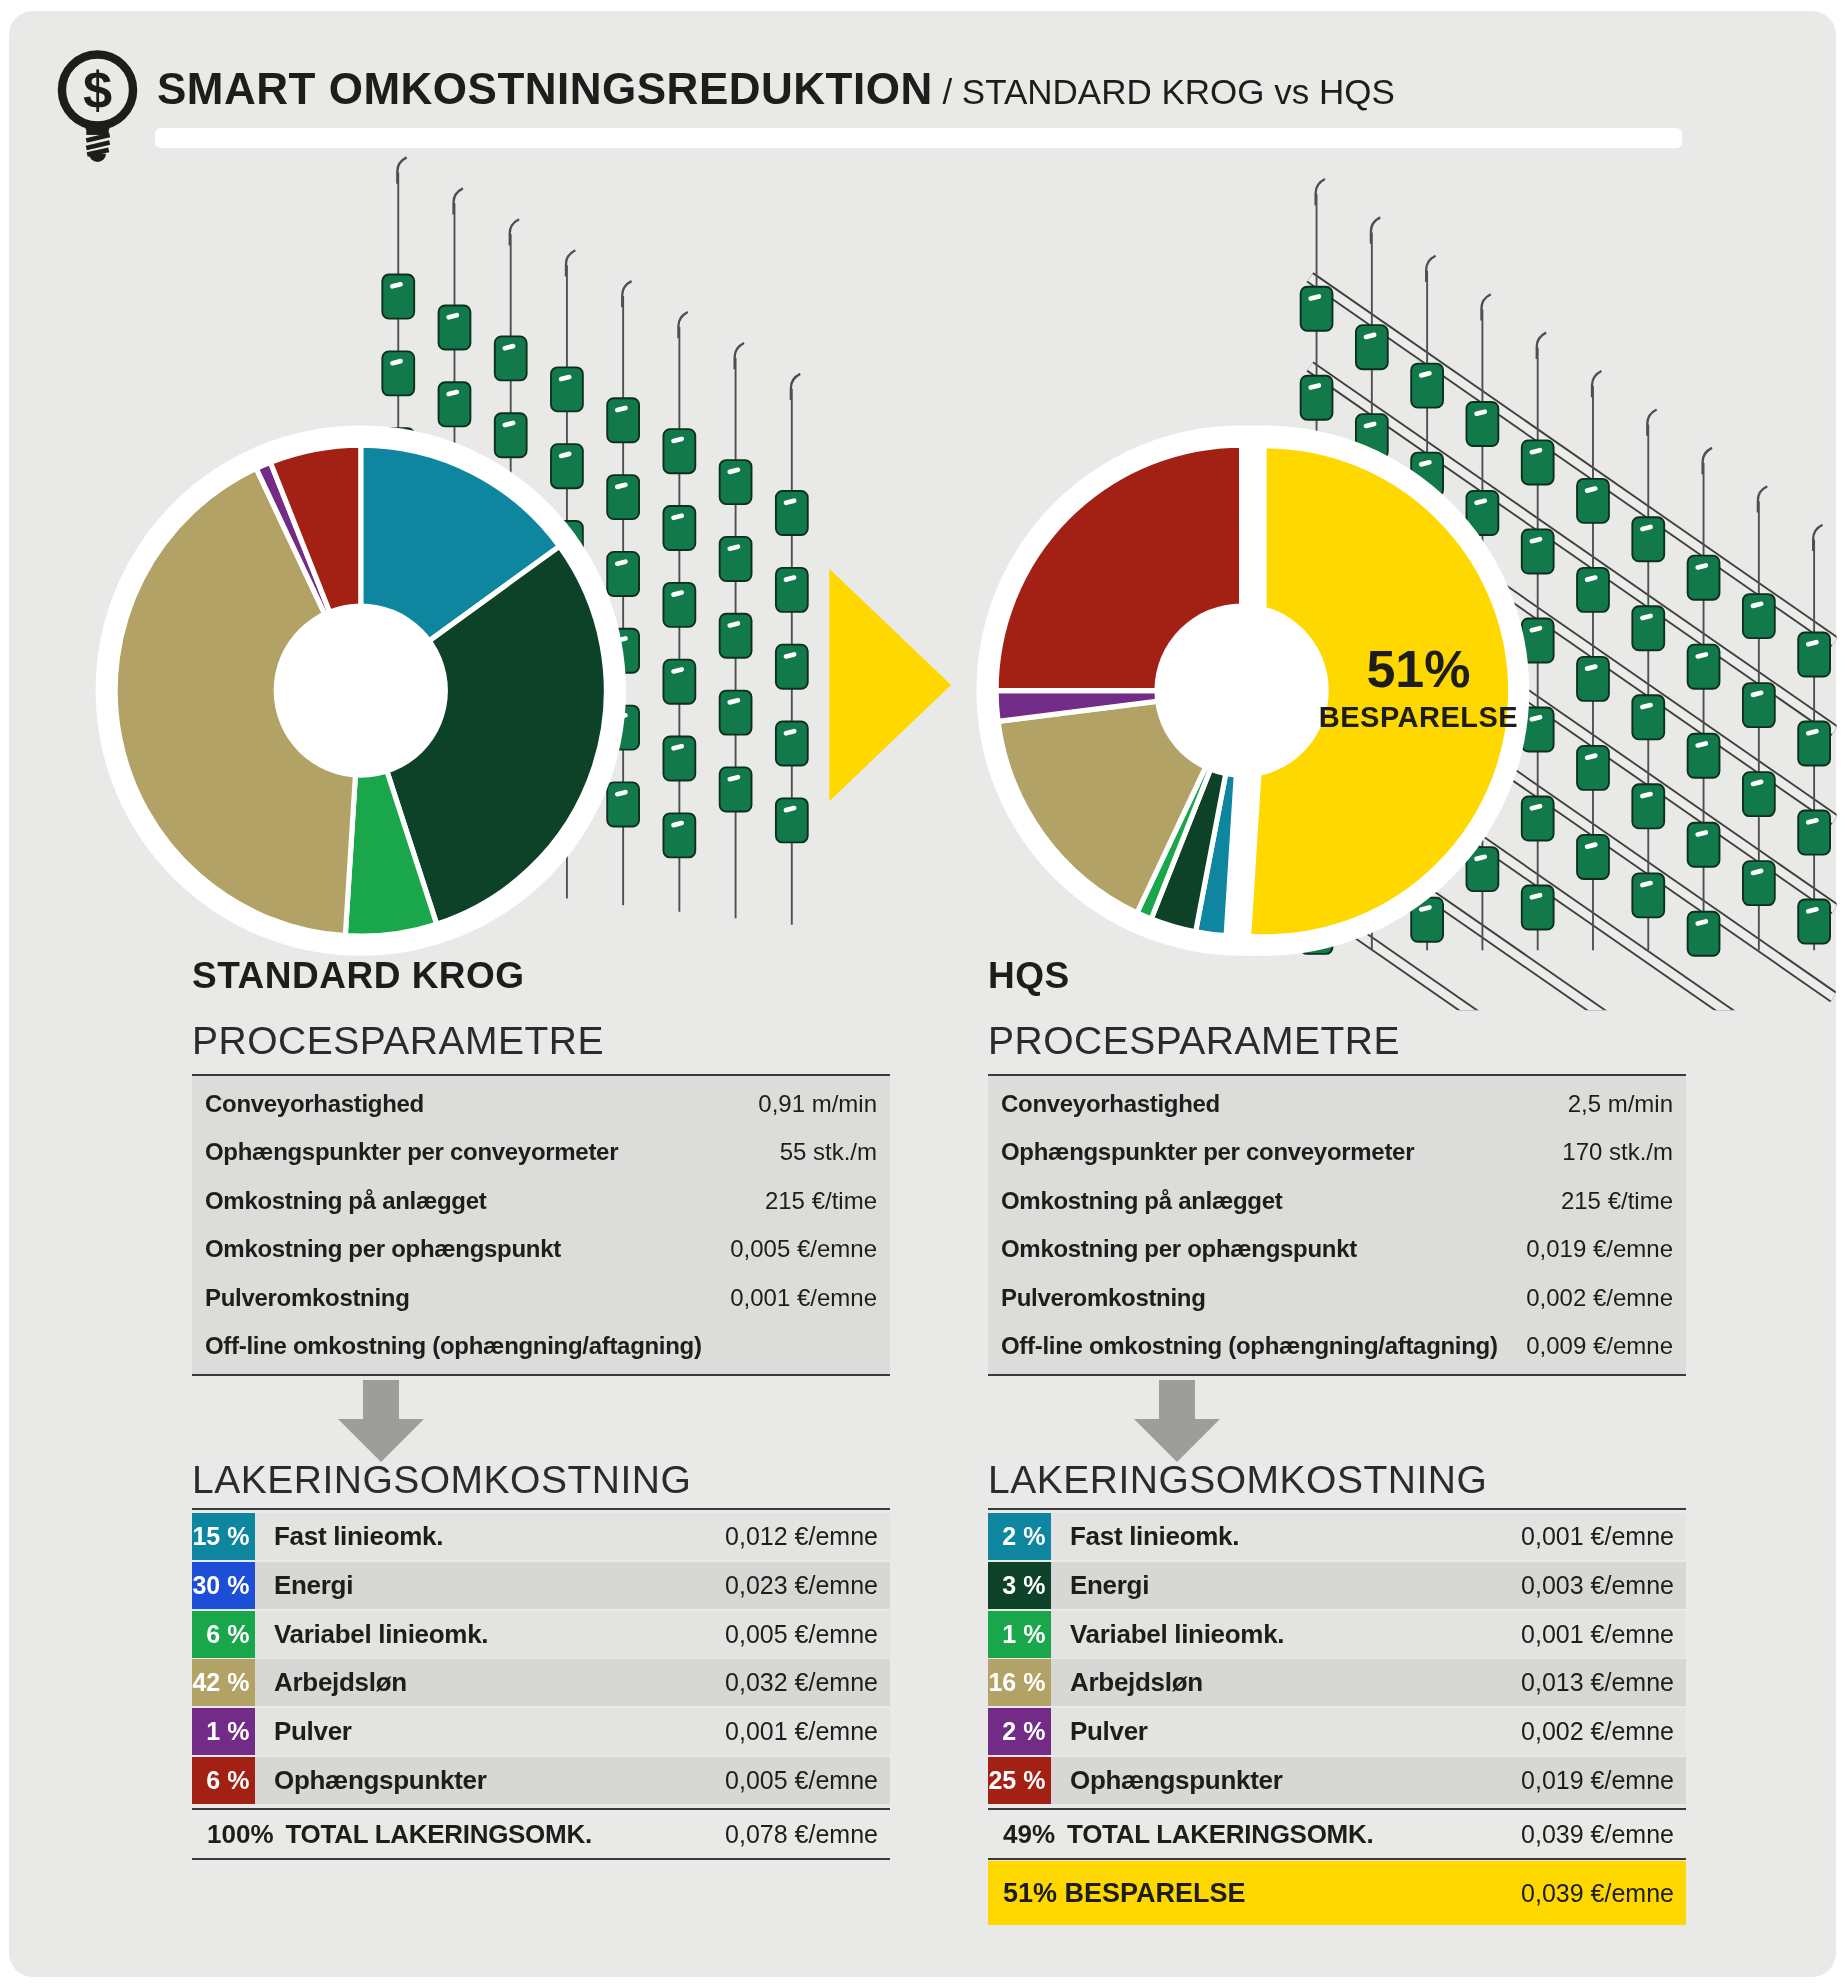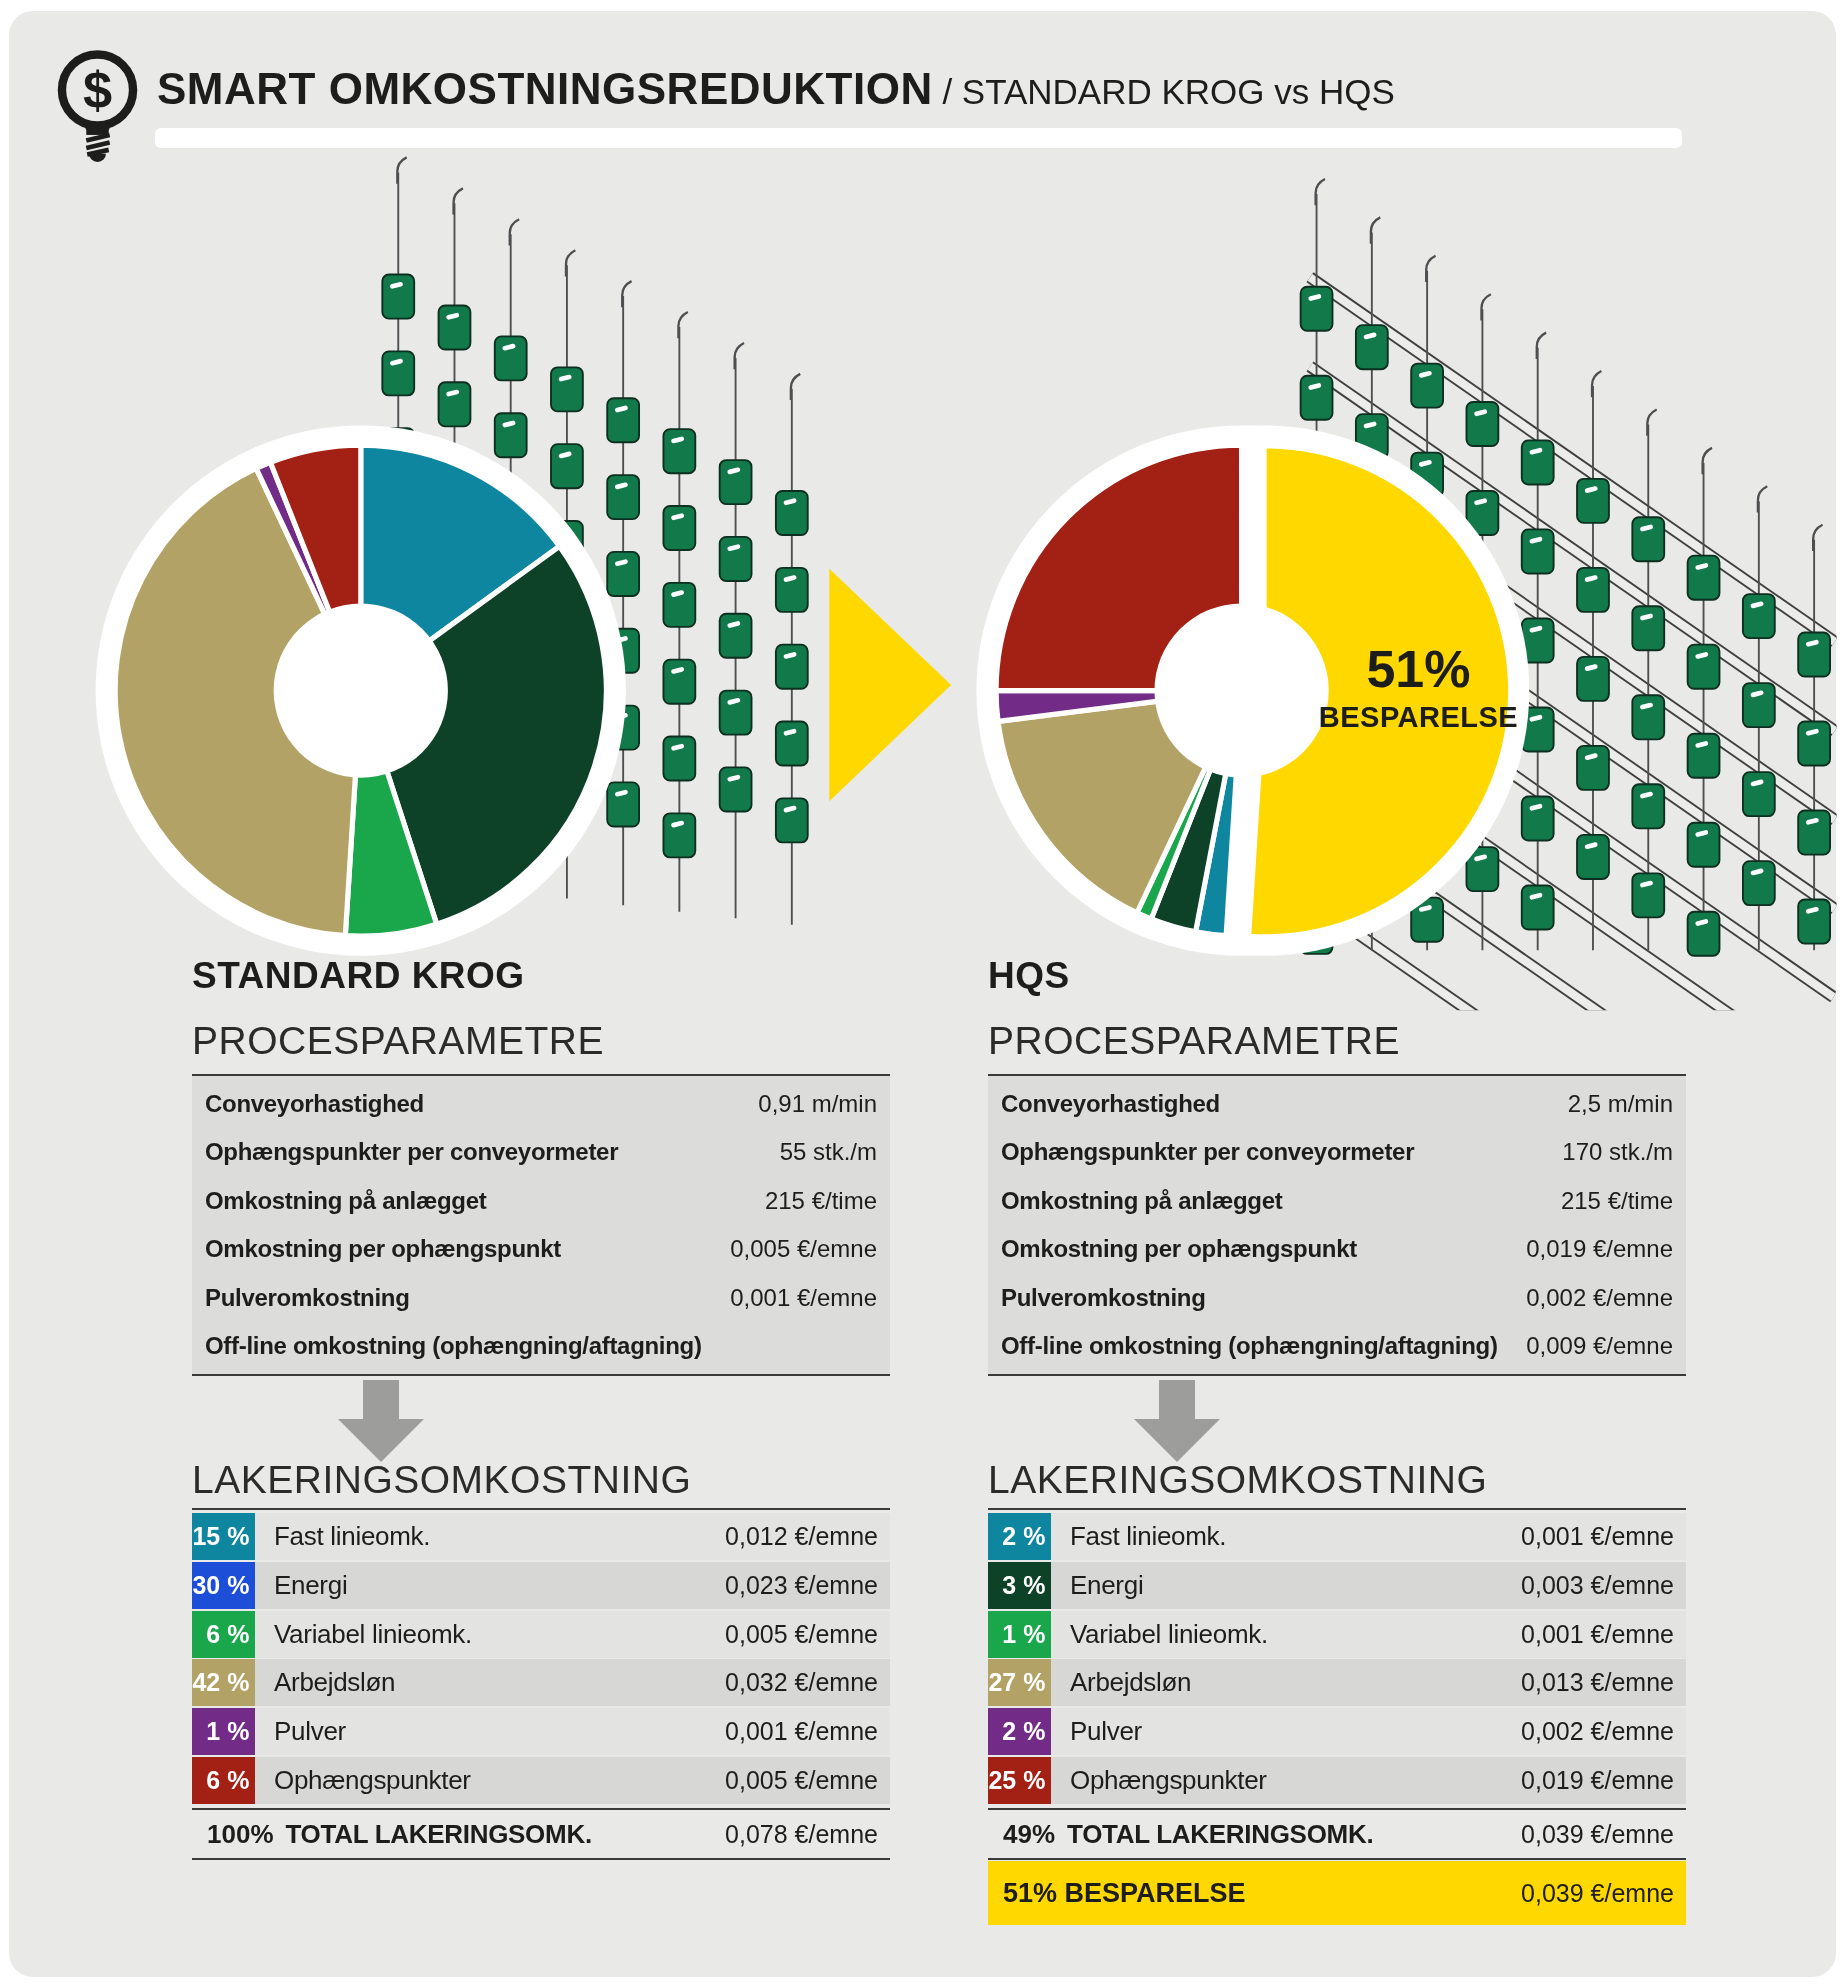--- a/index.html
+++ b/index.html
@@ -37,21 +37,21 @@
   .down-arrow .shaft{position:absolute;left:25px;top:0;width:36px;height:39px;background:#9d9d9c;}
   .down-arrow .head{position:absolute;left:0;top:39px;width:0;height:0;
     border-left:43px solid transparent;border-right:43px solid transparent;border-top:43px solid #9d9d9c;}
   .cost-table{position:absolute;top:1508px;left:0;right:0;border-top:2.8px solid #3a3a3a;padding-top:2.8px;}
   .crow{display:flex;height:47px;margin-bottom:1.9px;}
   .crow .sw{width:63px;height:100%;box-sizing:border-box;display:flex;align-items:center;
     justify-content:flex-end;padding-right:5.6px;color:#fff;font-weight:700;font-size:25px;white-space:nowrap;}
   .crow .body{flex:1;height:100%;display:flex;align-items:center;white-space:nowrap;}
   .crow:nth-child(odd) .body{background:#e3e3e2;}
   .crow:nth-child(even) .body{background:#d7d7d6;}
-  .crow .lbl{font-weight:400;font-size:26px;padding-left:19px;letter-spacing:-0.3px;}
+  .crow .lbl{font-weight:700;font-size:26px;padding-left:19px;letter-spacing:-0.3px;}
   .crow .val{margin-left:auto;font-size:25px;padding-right:12px;}
   .total-row{position:absolute;top:1808px;left:0;right:0;height:52px;box-sizing:border-box;
     border-top:2.8px solid #3a3a3a;border-bottom:2.8px solid #3a3a3a;display:flex;align-items:center;white-space:nowrap;}
   .total-row .pct{font-weight:700;font-size:26px;padding-left:15px;}
   .total-row .lbl{font-weight:700;font-size:26px;padding-left:12px;letter-spacing:-0.3px;}
   .total-row .val{margin-left:auto;font-size:25px;padding-right:12px;text-align:center;}
   .savings-row{position:absolute;top:1861px;left:0;right:0;height:64px;background:#ffd800;
     display:flex;align-items:center;white-space:nowrap;}
   .savings-row .lbl{font-weight:700;font-size:27px;padding-left:15px;}
   .savings-row .val{margin-left:auto;font-size:25px;padding-right:12px;}
@@ -518,21 +518,21 @@
         </div>
       </div>
     <div class="crow">
         <div class="sw" style="background: rgb(26, 166, 75);">1 %</div>
         <div class="body">
           <span class="lbl">Variabel linieomk.</span>
           <span class="val">0,001 €/emne</span>
         </div>
       </div>
     <div class="crow">
-        <div class="sw" style="background: rgb(179, 162, 102);">27 %</div>
+        <div class="sw" style="background: rgb(179, 162, 102);">16 %</div>
         <div class="body">
           <span class="lbl">Arbejdsløn</span>
           <span class="val">0,013 €/emne</span>
         </div>
       </div>
     <div class="crow">
         <div class="sw" style="background: rgb(114, 44, 135);">2 %</div>
         <div class="body">
           <span class="lbl">Pulver</span>
           <span class="val">0,002 €/emne</span>

